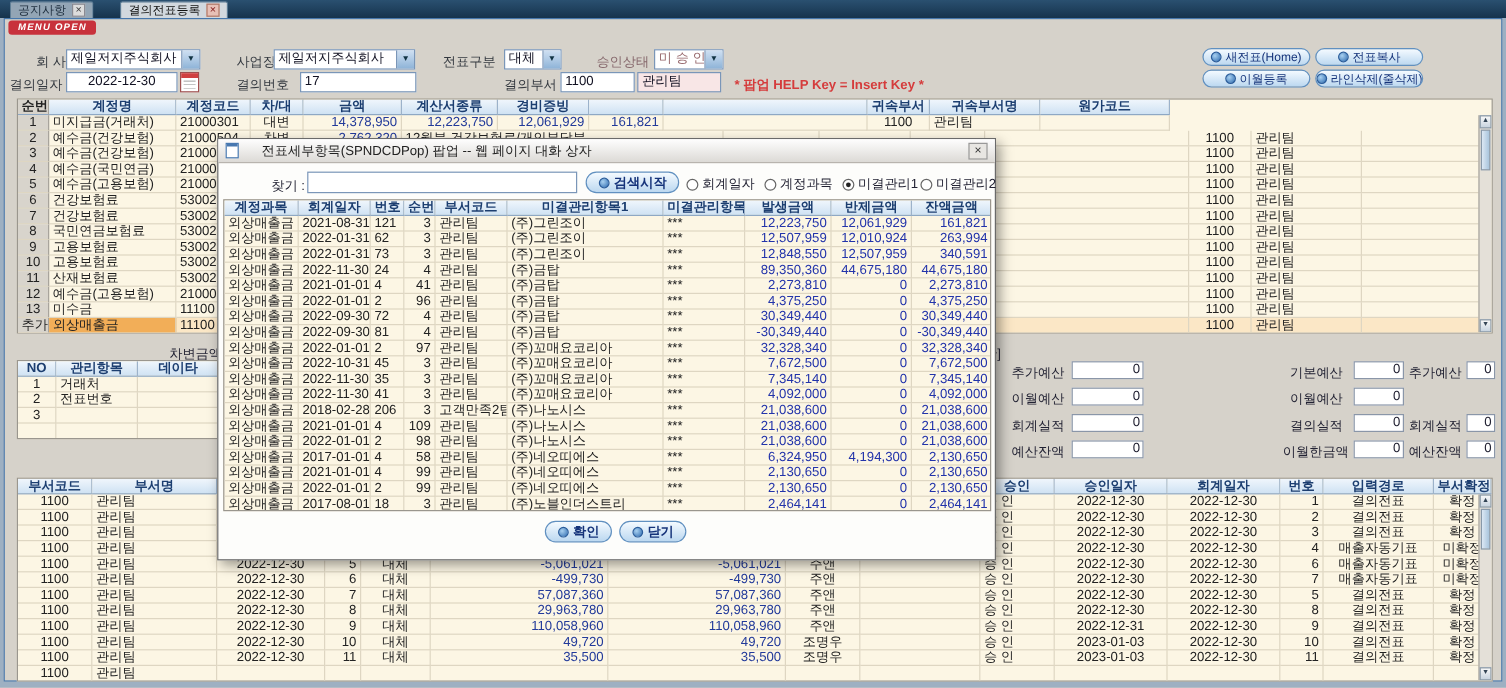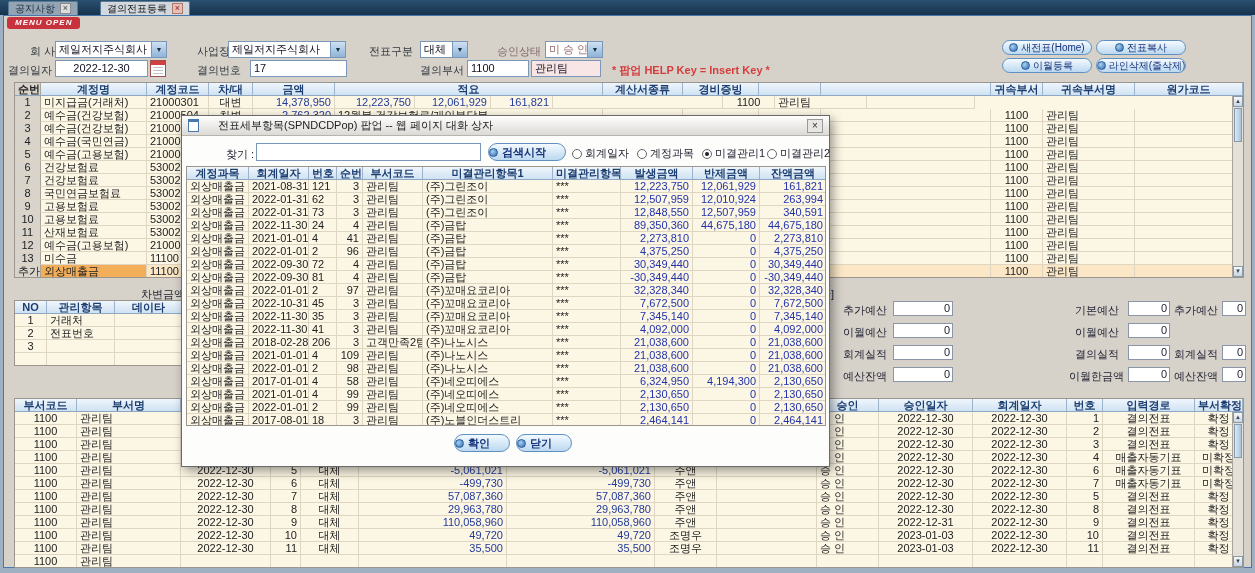--- a/index.html
+++ b/index.html
@@ -61,21 +61,21 @@
   .popup{position:absolute;left:181px;top:115px;width:649px;height:352px;background:#fdfdfb;border:1px solid #6a6a6a;box-shadow:3px 4px 10px rgba(0,0,0,.4);z-index:10}
   .popup-title{position:absolute;left:0;top:0;right:0;height:20px;background:linear-gradient(#fefefe,#dcdad6);border-bottom:1px solid #b8b4ae;display:flex;align-items:center;padding:0 6px;gap:19px}
   .doc-icon{width:11px;height:13px;background:#fff;border:1px solid #4878b0;box-shadow:inset 0 2px 0 #4878b0}
   .popup-title-text{flex:1;font-size:11px;color:#222;overflow:hidden;white-space:nowrap}
   .popup-close{width:16px;height:14px;border:1px solid #999;background:#e8e6e2;font-size:10px;line-height:12px;text-align:center;color:#333}
   .pop-label{position:absolute;font-size:11px;color:#223;white-space:nowrap}
   .pop-input{position:absolute;height:18px;border:1px solid #7a96b8;background:#fff;font-size:11px;padding:0 3px;font-family:inherit}
   .radio-item{position:absolute;display:flex;align-items:center;gap:3px;font-size:11px;color:#223;white-space:nowrap}
   .rdot{flex:0 0 auto;width:10px;height:10px;border-radius:50%;border:1px solid #666;background:#fff;position:relative}
   .rdot.on::after{content:"";position:absolute;left:2px;top:2px;width:4px;height:4px;border-radius:50%;background:#222}
-  .pbtn{position:absolute;height:18px;border:1px solid #6090c0;border-radius:9px;background:linear-gradient(#f4faff,#bcd8f0);display:flex;align-items:center;gap:4px;font-size:11px;font-weight:bold;color:#15337a}
+  .pbtn{position:absolute;height:18px;border:1px solid #6090c0;border-radius:9px;background:linear-gradient(#f4faff,#bcd8f0);display:flex;align-items:center;justify-content:center;gap:4px;font-size:11px;font-weight:bold;color:#15337a}
   .pg-wrap{position:absolute;left:4px;top:50px;width:640px;height:260px;background:#fcf6e4;border:1px solid #9a968e;overflow:hidden}
 </style>
 </head>
 <body>
 
 <div class="topbar">
   <div class="tab tab1">
     <span>공지사항</span>
     <span class="tabx">×</span>
   </div>
@@ -136,21 +136,20 @@
   <span>라인삭제(줄삭제)</span>
 </div>
 
 <div class="grid mg" style="left:14px;top:82px;width:1230px;height:196px">
   <div class="grid-row hrow">
       <div class="cell c0">순번</div>
       <div class="cell c1">계정명</div>
       <div class="cell c2">계정코드</div>
       <div class="cell c3">차/대</div>
       <div class="cell c4">금액</div>
-      <div class="cell c5">적요</div>
       <div class="cell c6">계산서종류</div>
       <div class="cell c7">경비증빙</div>
       <div class="cell c8"></div>
       <div class="cell c9"></div>
       <div class="cell c10">귀속부서</div>
       <div class="cell c11">귀속부서명</div>
       <div class="cell c12">원가코드</div>
     </div>
   <div class="vscroll">
     <div class="sarrow">▲</div>

